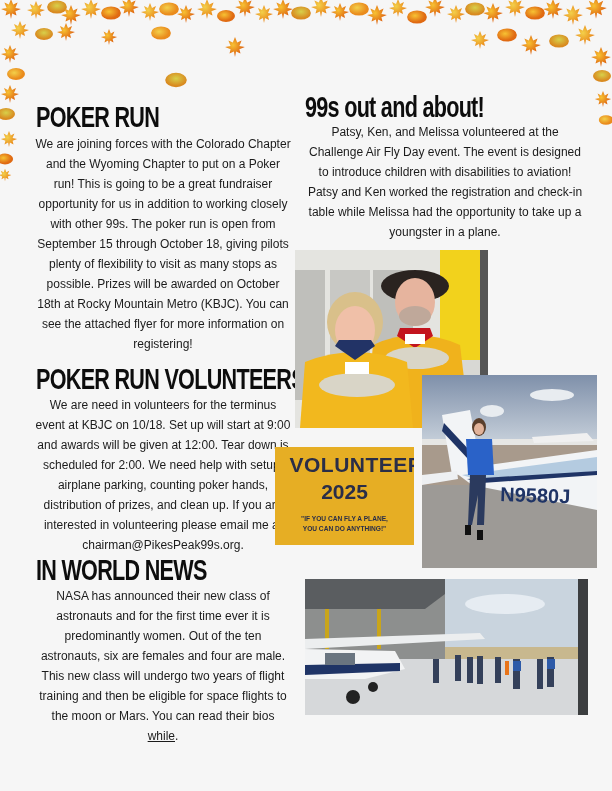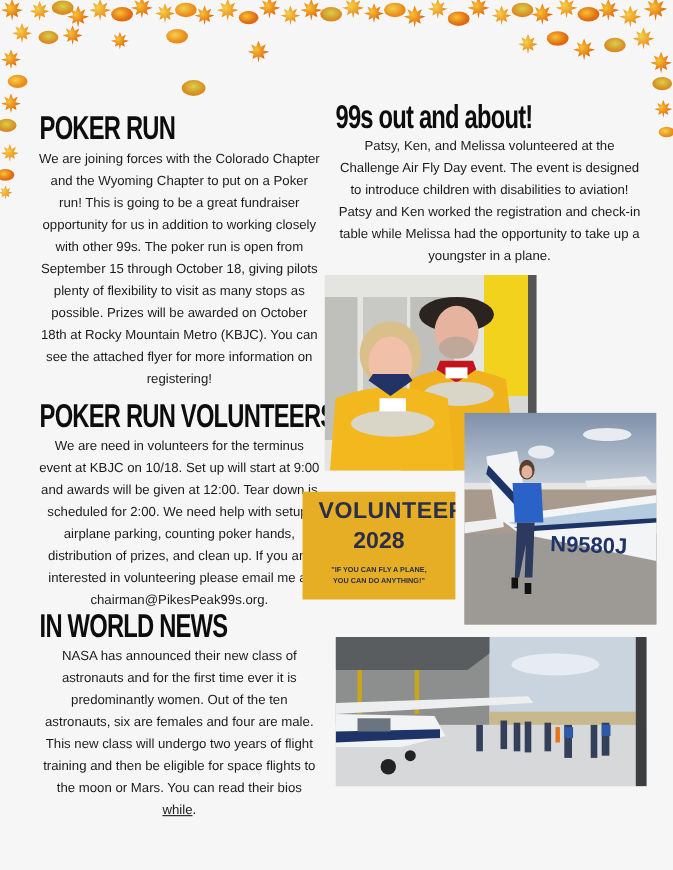--- a/index.html
+++ b/index.html
@@ -136,21 +136,21 @@
     <ellipse cx="60" cy="80" rx="20" ry="24" fill="#f0c0a8"></ellipse>
     <path d="M5,178 L10,112 Q60,92 112,112 L118,178Z" fill="#f2b81e"></path>
     <path d="M40,96 L60,110 L80,96 L76,90 L44,90Z" fill="#223366"></path>
     <ellipse cx="62" cy="135" rx="38" ry="12" fill="#d9d5c7"></ellipse>
     <rect x="50" y="112" width="24" height="12" fill="#fff"></rect>
   </svg>
 </div>
 
 <div class="photo" style="left:275px; top:447px; width:139px; height:98px; background:#e6ae24;">
   <div style="position:absolute; left:12px; top:6px; width:139px; text-align:center; font-weight:bold; font-size:21px; color:#2a2e48; letter-spacing:0.5px;">VOLUNTEER</div>
-  <div style="position:absolute; left:0; top:33px; width:139px; text-align:center; font-weight:bold; font-size:21px; color:#2a2e48;">2028</div>
+  <div style="position:absolute; left:0; top:33px; width:139px; text-align:center; font-weight:bold; font-size:21px; color:#2a2e48;">2025</div>
   <div style="position:absolute; left:0; top:68px; width:139px; text-align:center; font-weight:bold; font-size:6.6px; color:#2a2e48;">"IF YOU CAN FLY A PLANE,</div>
   <div style="position:absolute; left:0; top:78px; width:139px; text-align:center; font-weight:bold; font-size:6.6px; color:#2a2e48;">YOU CAN DO ANYTHING!"</div>
 </div>
 
 <div class="photo" style="left:422px; top:375px; width:175px; height:193px;">
   <svg width="175" height="193" viewBox="0 0 175 193">
     <defs>
         <linearGradient id="sky" x1="0" y1="0" x2="0" y2="1">
           <stop offset="0" stop-color="#7f90aa"></stop>
           <stop offset="1" stop-color="#c9d2dc"></stop>

